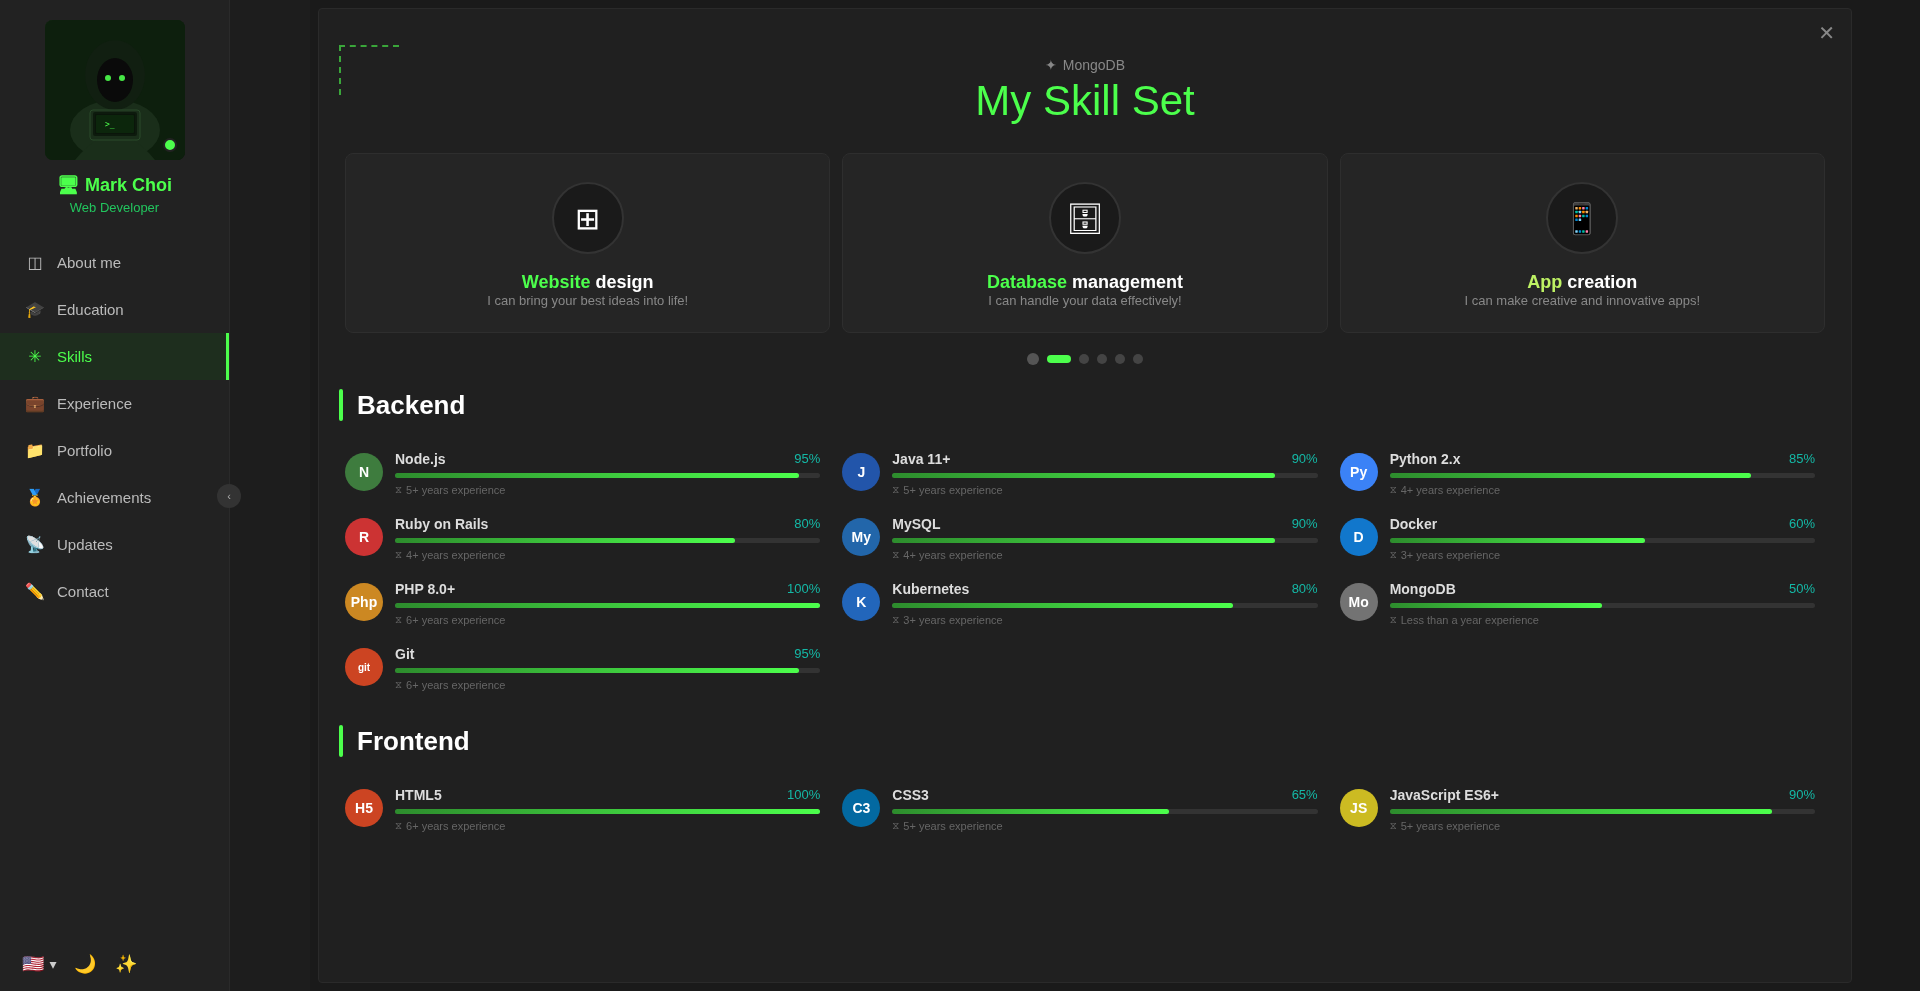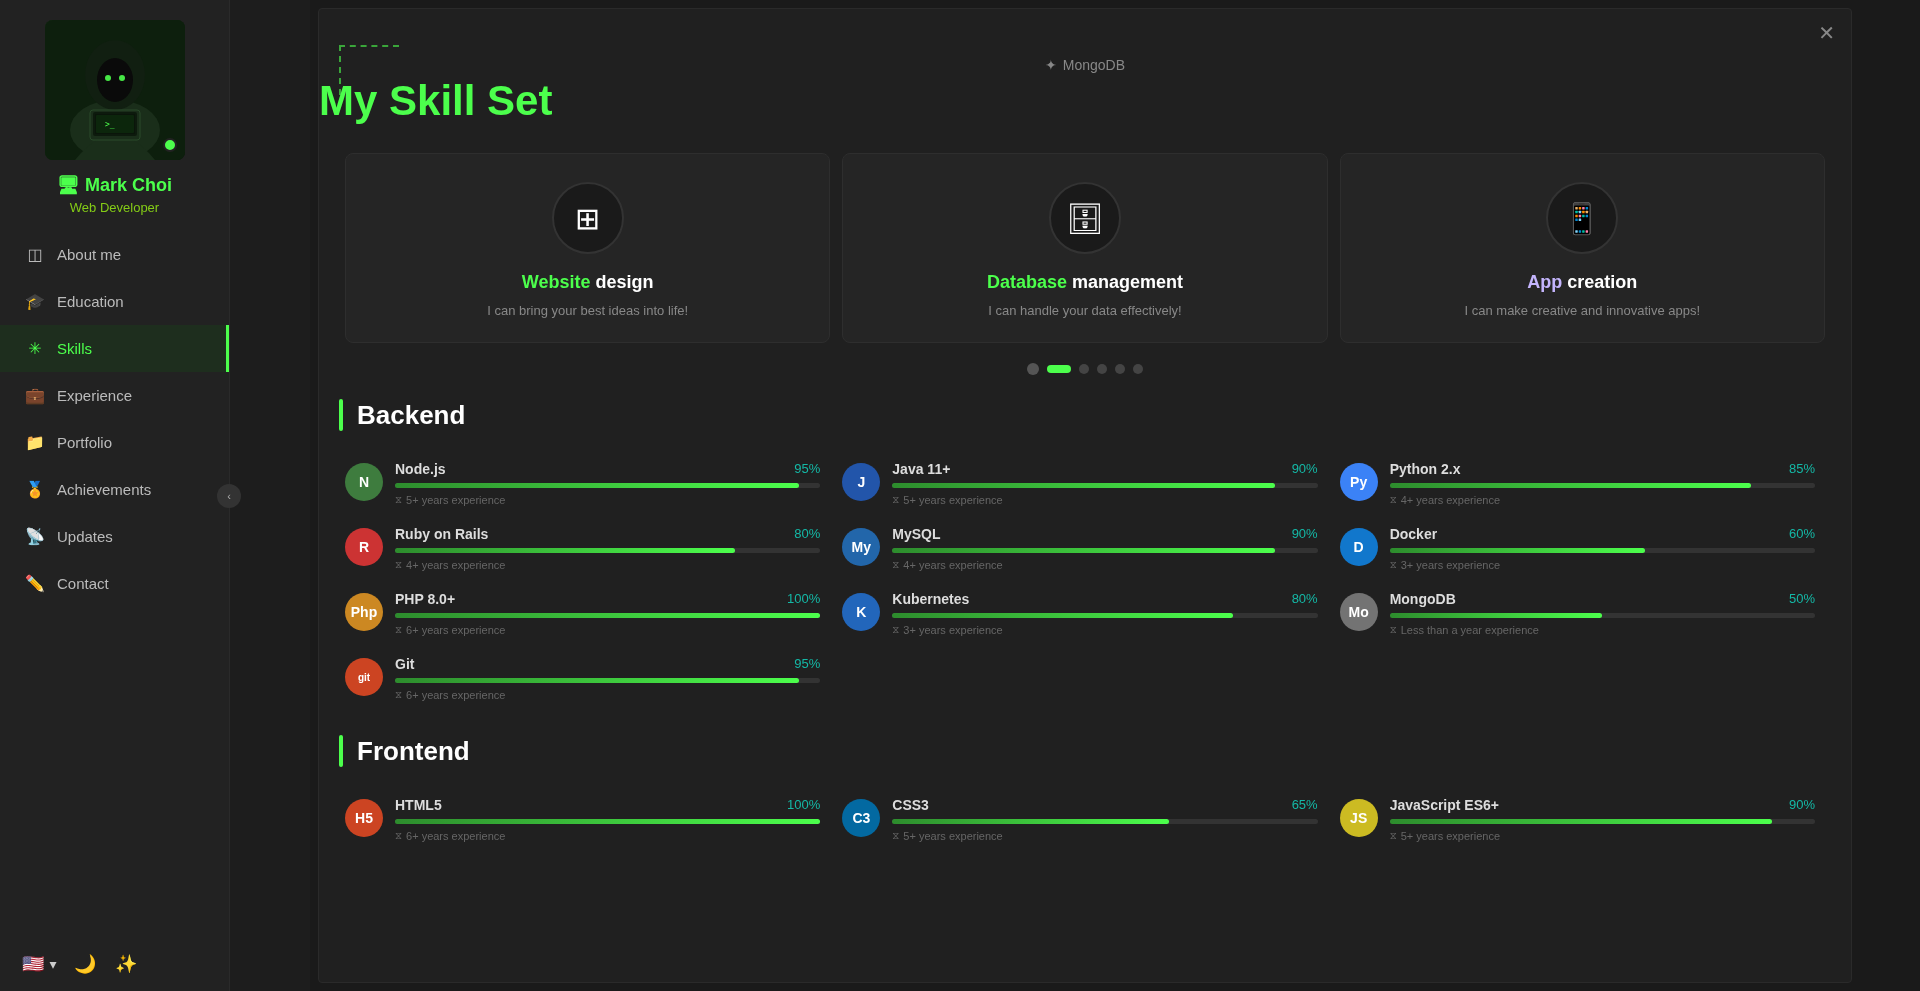--- a/index.html
+++ b/index.html
@@ -69,22 +69,22 @@
     }
     .profile-name span {
       color: #4cff4c;
     }
     .profile-monitor-icon {
       color: #4cff4c;
       margin-right: 5px;
     }
     .profile-title {
       font-size: 13px;
-      color: #84cc16;
-      margin-bottom: 16px;
+      color: #22c55e;
+      margin-bottom: 24px;
     }
 
     .nav-menu {
       width: 100%;
       flex: 1;
     }
     .nav-item {
       display: flex;
       align-items: center;
       padding: 14px 22px;
@@ -213,22 +213,23 @@
       color: #888;
       font-size: 14px;
       margin-top: 48px;
       margin-bottom: 4px;
       display: flex;
       align-items: center;
       justify-content: center;
       gap: 6px;
     }
     .skill-title {
+      text-align: center;
       font-size: 42px;
-      font-weight: bold;
+      font-weight: normal;
       color: #fff;
       margin-bottom: 28px;
     }
     .skill-title span {
       color: #4cff4c;
     }
 
     
     .skill-cards {
       display: flex;
@@ -255,21 +256,20 @@
       align-items: center;
       justify-content: center;
       font-size: 30px;
       margin-bottom: 18px;
       color: #fff;
       border: 2px solid #333;
     }
     .skill-card-title {
       font-size: 18px;
       font-weight: bold;
-      margin-bottom: 10px;
       color: #fff;
     }
     .skill-card-title .green { color: #4cff4c; }
     .skill-card-desc {
       font-size: 13px;
       color: #888;
       text-align: center;
     }
 
     
@@ -496,21 +496,21 @@
       <div class="skill-card">
         <div class="skill-card-icon">🗄</div>
         <div class="skill-card-title">
           <span class="green" style="color:#4cff4c">Database</span><span> management</span>
         </div>
         <div class="skill-card-desc">I can handle your data effectively!</div>
       </div>
       <div class="skill-card">
         <div class="skill-card-icon">📱</div>
         <div class="skill-card-title">
-          <span class="green" style="color:#c4b5fd">App</span><span> creation</span>
+          <span class="green" style="color:#bef264">App</span><span> creation</span>
         </div>
         <div class="skill-card-desc">I can make creative and innovative apps!</div>
       </div>
     </div>
 
     <div class="carousel-dots">
       <div class="dot prev"></div>
       <div class="dot active"></div>
       <div class="dot"></div>
       <div class="dot"></div>

